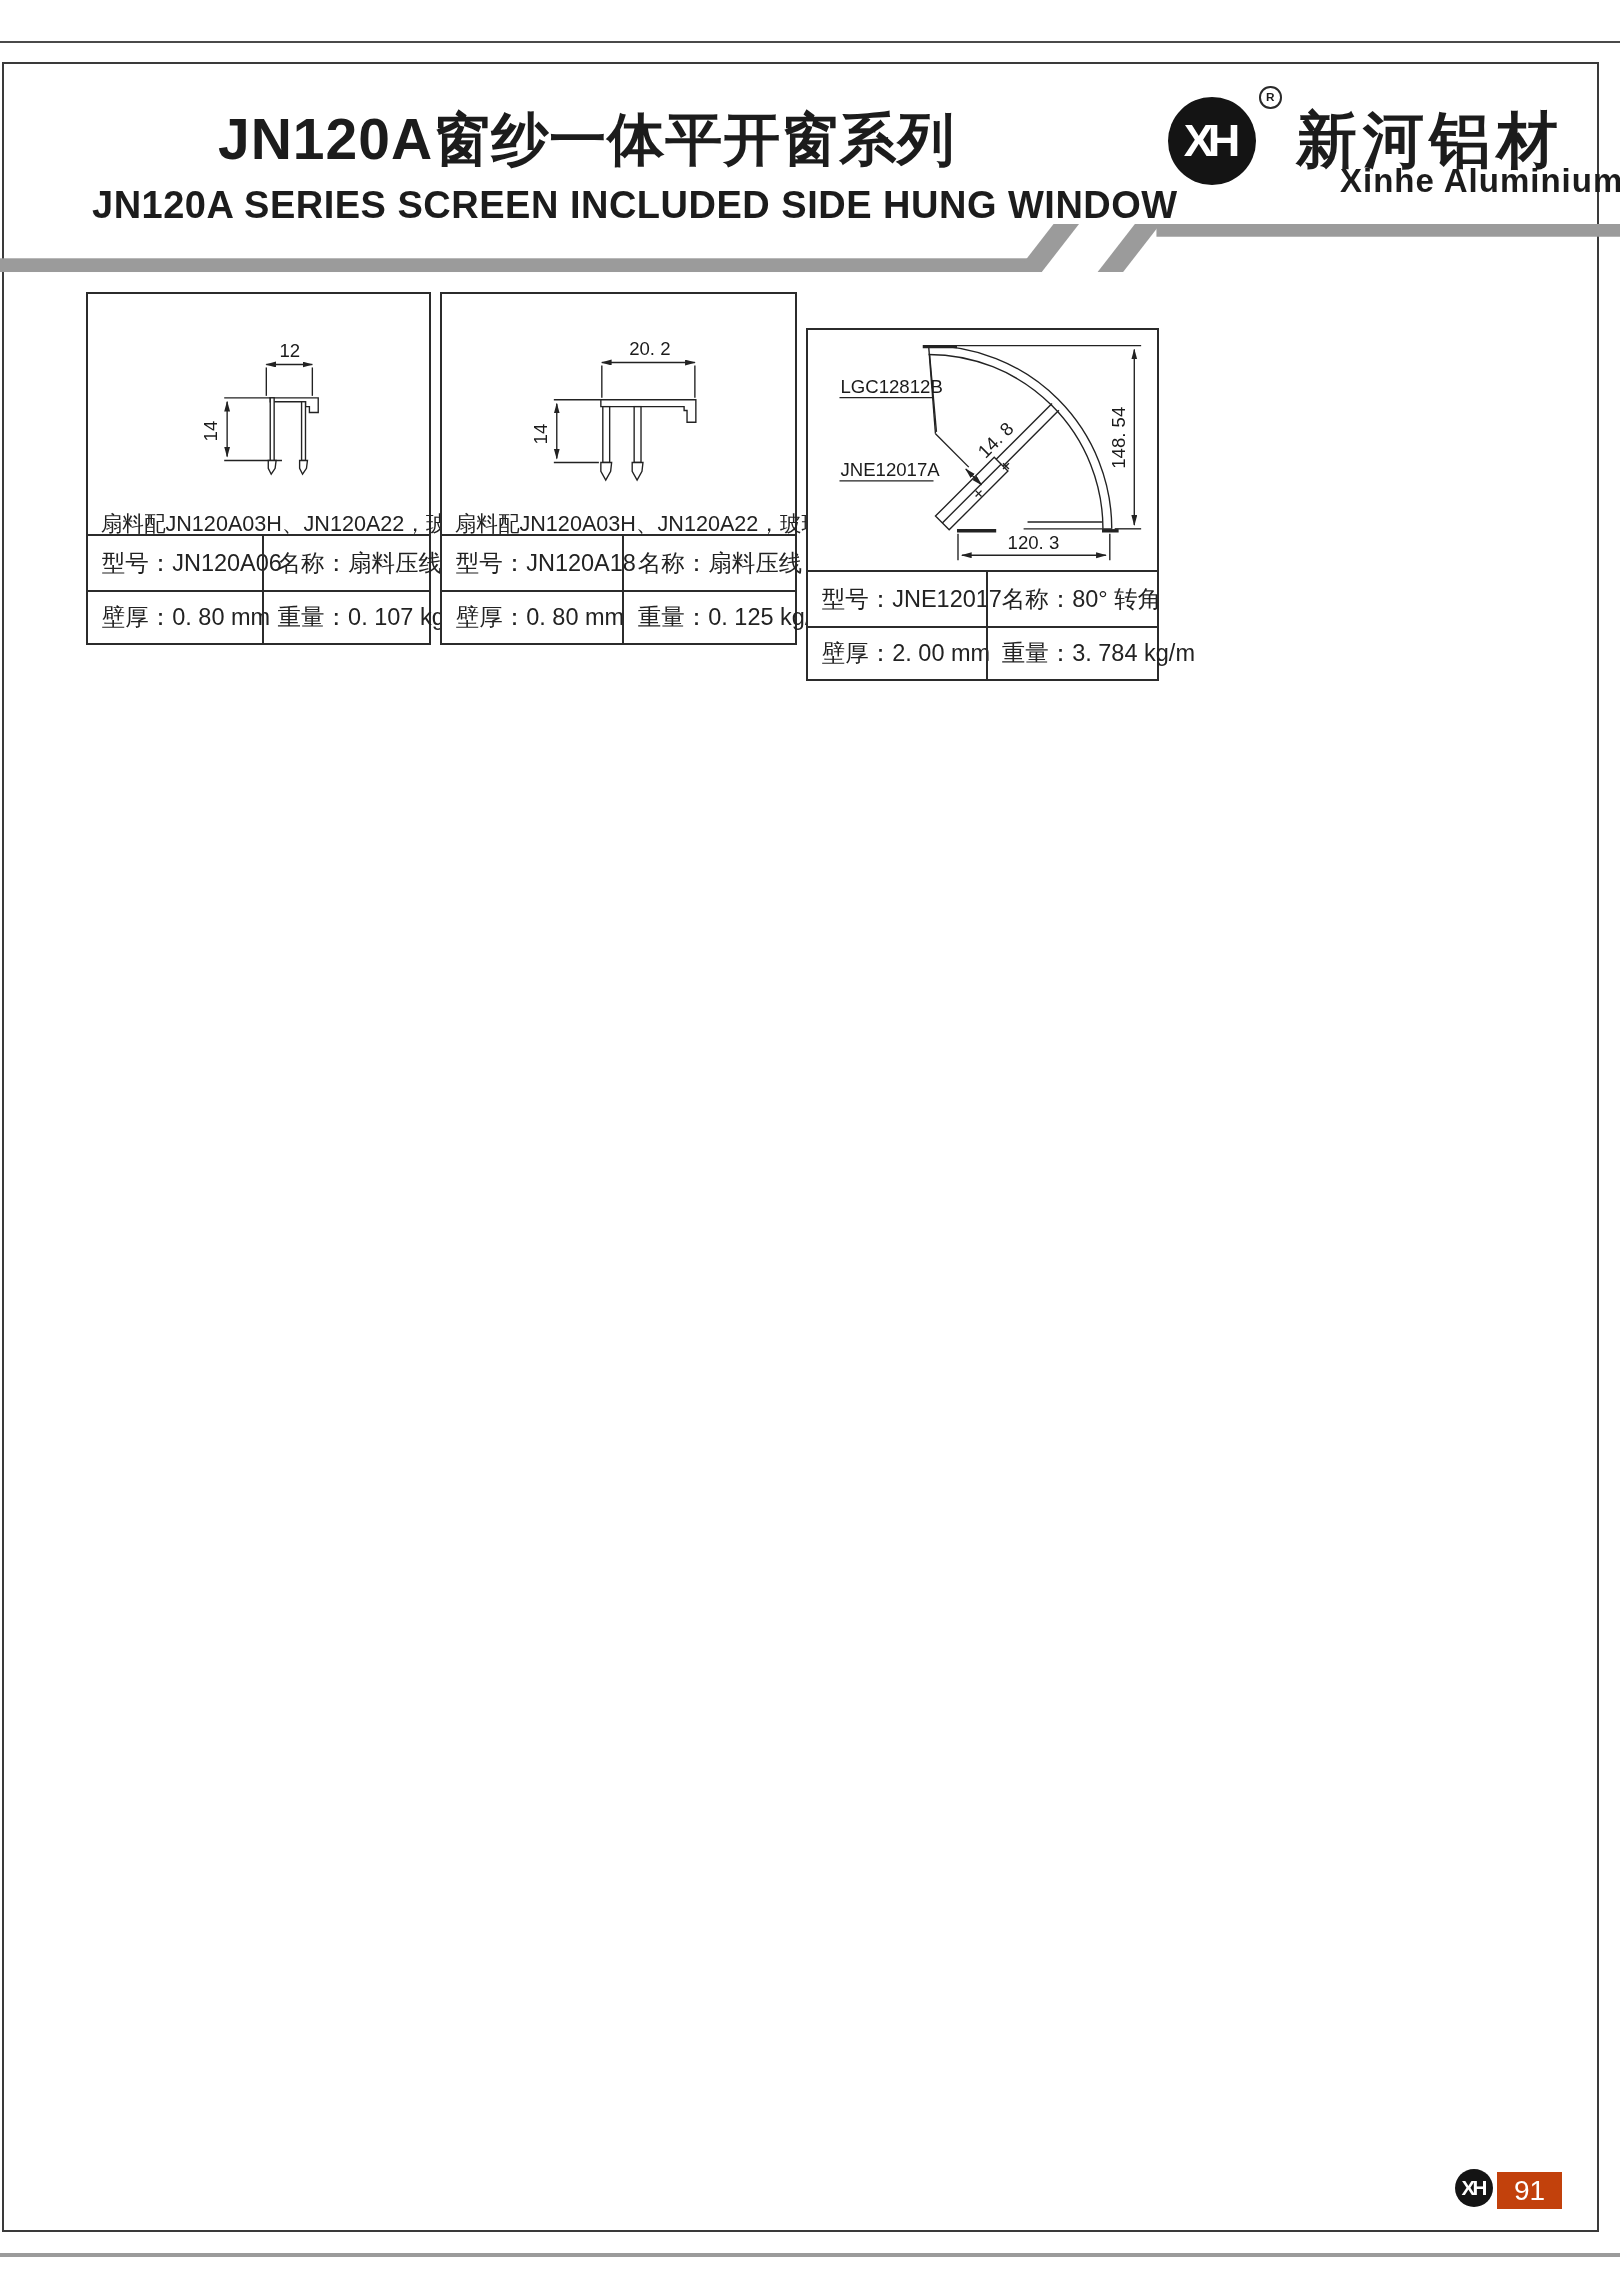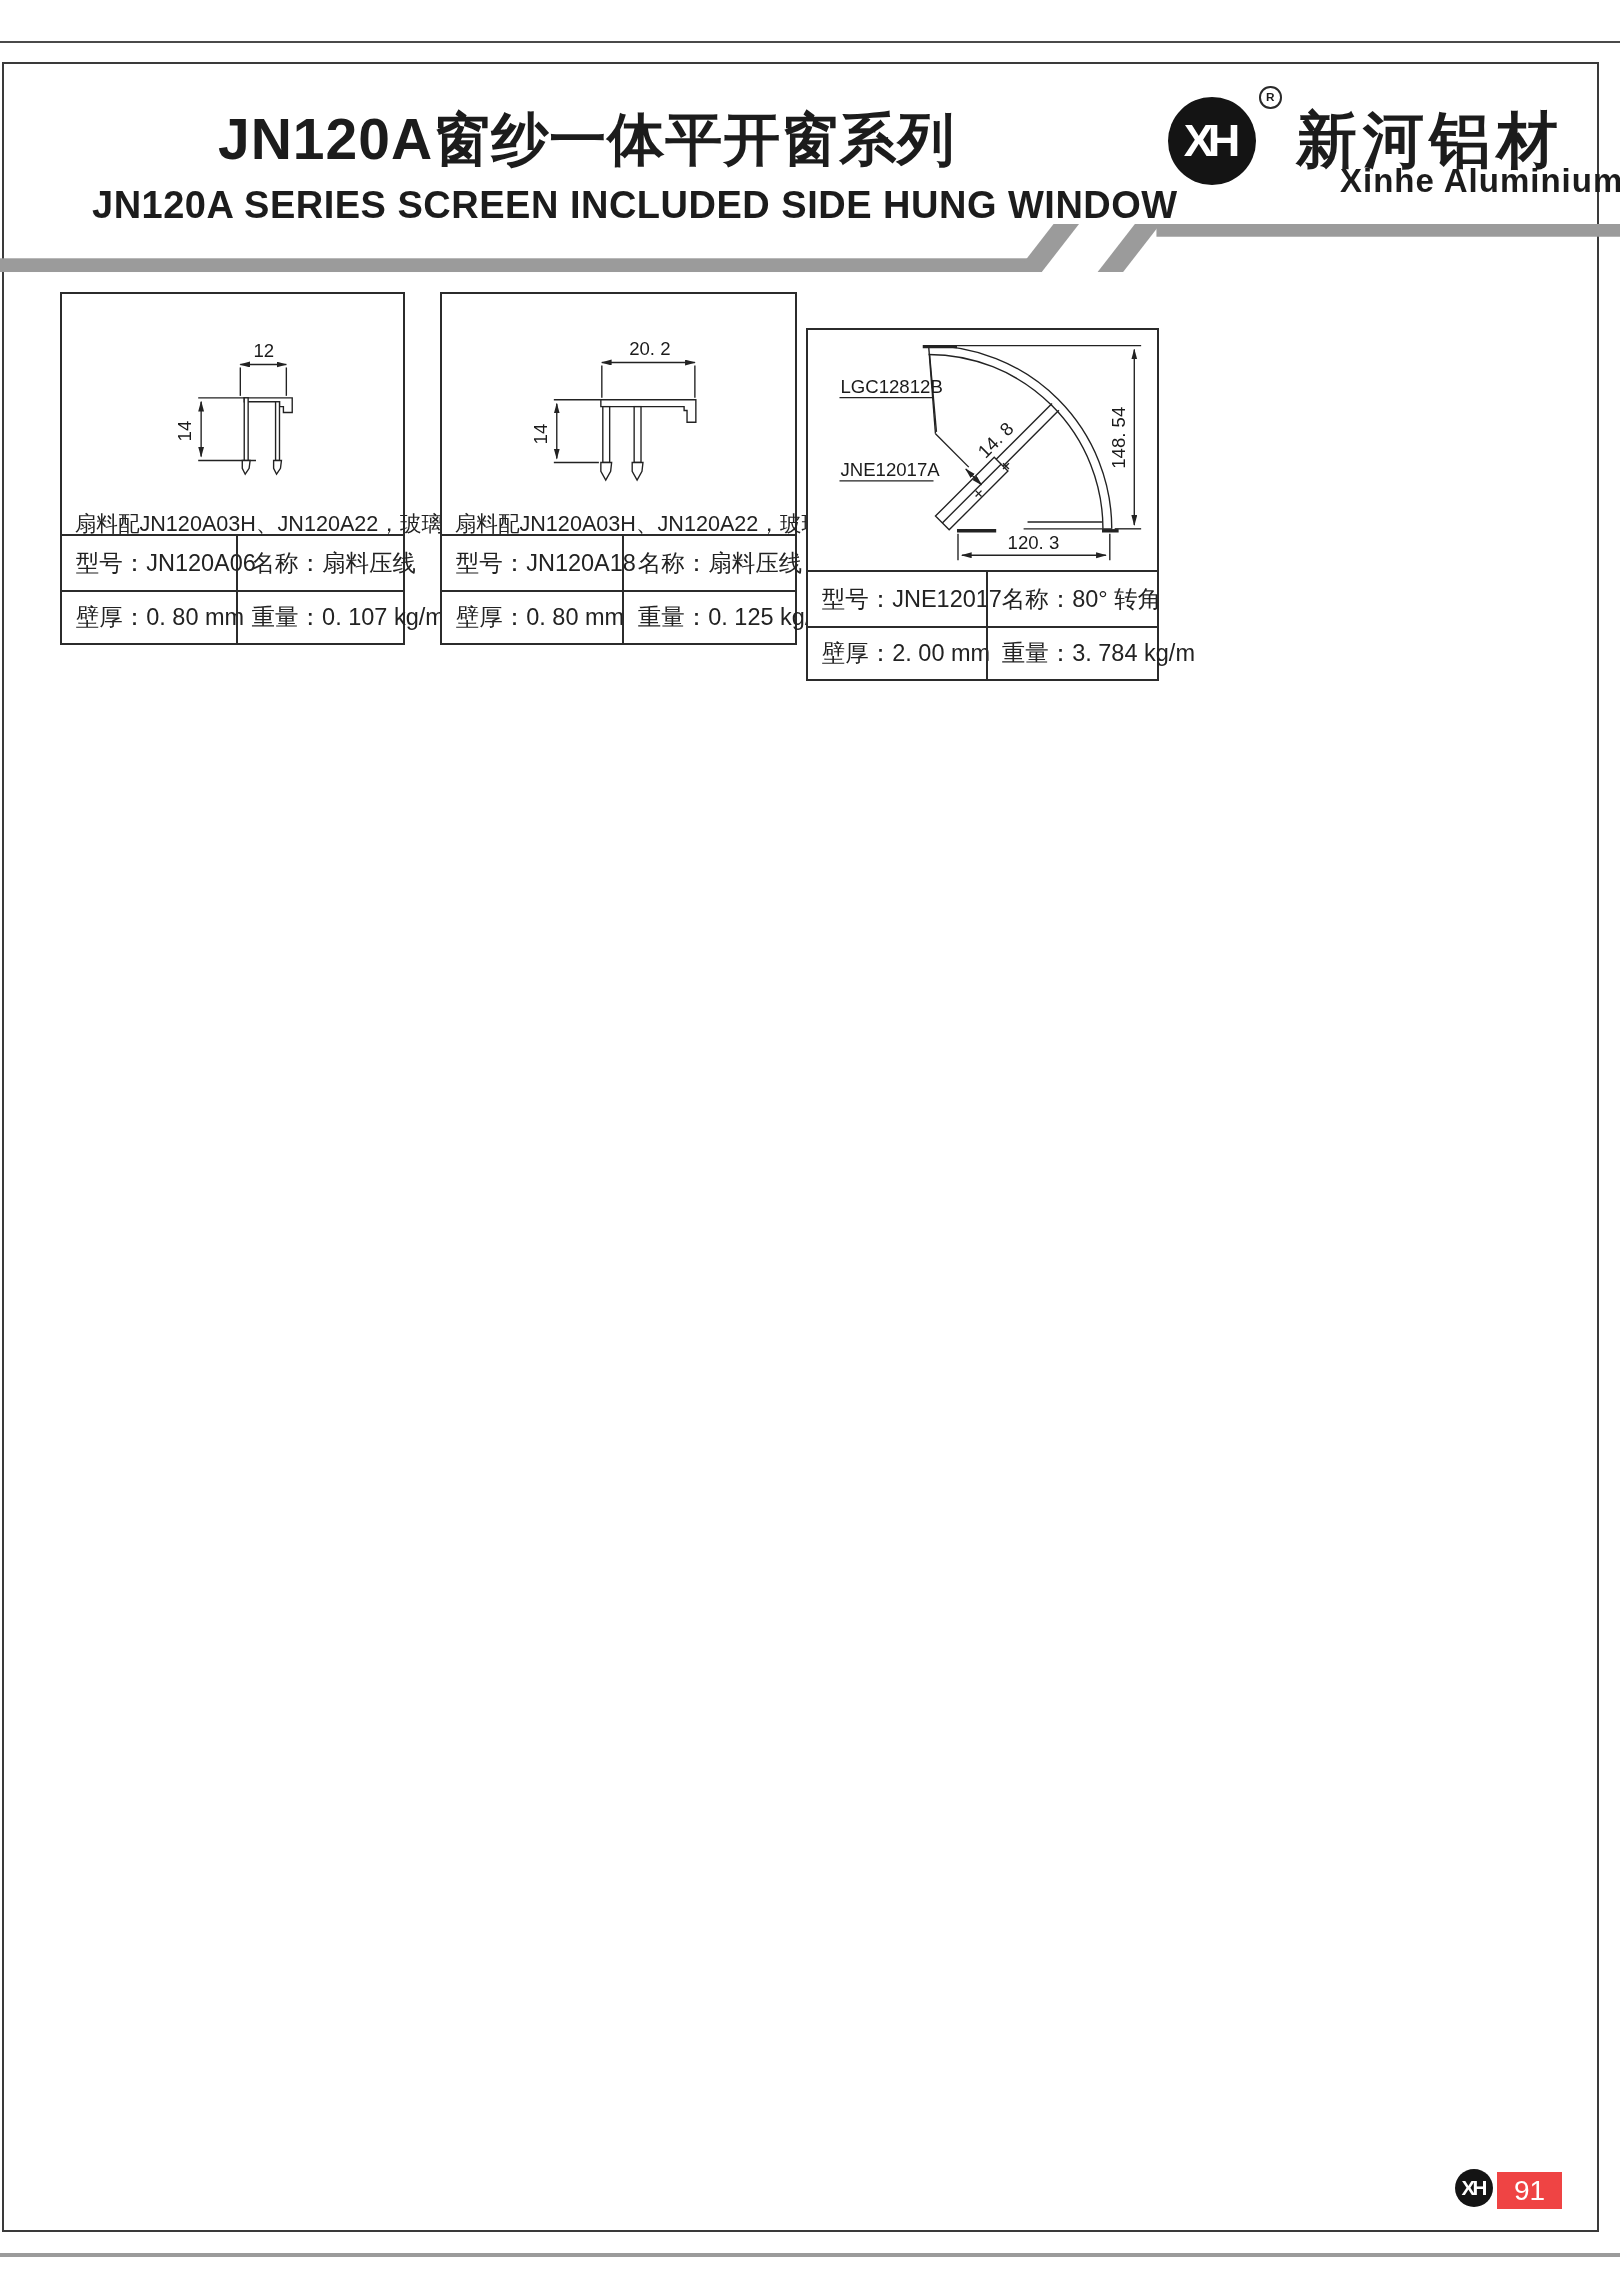--- a/index.html
+++ b/index.html
@@ -9,35 +9,35 @@
   #content-frame{left:2px;top:62px;width:1597px;height:2170px;border:2.9px solid #3a3a3a;box-sizing:border-box;background:#fff;}
   #title-cn{left:218px;top:102px;font-size:57px;font-weight:bold;letter-spacing:1px;white-space:nowrap;}
   #title-en{left:92px;top:184px;font-size:38px;font-weight:bold;letter-spacing:0.5px;white-space:nowrap;text-align:center;}
   #logo-circle{left:1168px;top:97px;width:88px;height:88px;border-radius:50%;background:#141414;display:flex;align-items:center;justify-content:center;}
   #logo-circle .mono{color:#fff;font-size:45px;font-weight:bold;letter-spacing:-5.9px;transform:translateX(-2.9px);}
   #logo-reg{left:1259px;top:86px;width:18.6px;height:18.6px;border:2px solid #2a2a2a;border-radius:50%;font-size:11.8px;font-weight:bold;display:flex;align-items:center;justify-content:center;}
   #brand-cn{left:1296px;top:100px;font-size:61px;font-weight:900;letter-spacing:5.9px;white-space:nowrap;}
   #brand-en{left:1304px;top:162px;font-size:33px;font-weight:bold;letter-spacing:1px;white-space:nowrap;margin-left:36px;}
   #stripes{left:0;top:221px;width:1620px;height:55px;}
   .panel{position:absolute;top:292px;height:353px;border:2.9px solid #2b2b2b;box-sizing:border-box;background:#fff;}
-  #panel-1{left:60px;width:345px;padding-left:37px;}
+  #panel-1{left:86px;width:345px;padding-left:37px;}
   #panel-2{left:440px;width:357px;}
   #panel-3{left:806px;width:353px;margin-top:36px;}
   .draw{position:absolute;left:0;top:0;right:0;height:238px;}
   .draw svg{position:absolute;left:0;top:0;}
   .note{position:absolute;left:12.7px;top:215px;font-size:21.6px;white-space:nowrap;color:#222;}
   .ptable{position:absolute;left:0;right:0;top:240px;bottom:0;border-top:2.9px solid #2b2b2b;display:grid;grid-template-columns:51% 49%;grid-template-rows:1fr 1fr;}
   .cell{display:flex;align-items:center;padding-left:13.7px;font-size:23.5px;white-space:nowrap;box-sizing:border-box;color:#222;}
   .cell.c2{border-left:2.9px solid #2b2b2b;}
   .cell.r2{border-top:2.9px solid #2b2b2b;}
   svg text{fill:#1b1b1b;font-family:"Liberation Sans",sans-serif;font-size:19px;}
   #bottom-rule{left:0;top:2253px;width:1620px;height:3.9px;background:#9b9b9b;}
   #footer-logo{left:1455px;top:2169px;width:38px;height:38px;border-radius:50%;background:#141414;display:flex;align-items:center;justify-content:center;}
   #footer-logo .mono{color:#fff;font-size:20.6px;font-weight:bold;letter-spacing:-2.9px;transform:translateX(-1px);}
-  #page-badge{left:1497px;top:2172px;width:65px;height:37px;background:#ef4444;color:#fff;font-size:28px;display:flex;align-items:center;justify-content:center;}
+  #page-badge{left:1497px;top:2172px;width:65px;height:37px;background:#c2410c;color:#fff;font-size:28px;display:flex;align-items:center;justify-content:center;}
 </style>
 </head>
 <body>
 
 <div class="abs" id="top-rule"></div>
 <div class="abs" id="content-frame"></div>
 
 <div class="abs" id="title-cn">JN120A窗纱一体平开窗系列</div>
 <div class="abs" id="title-en">JN120A SERIES SCREEN INCLUDED SIDE HUNG WINDOW</div>
 

